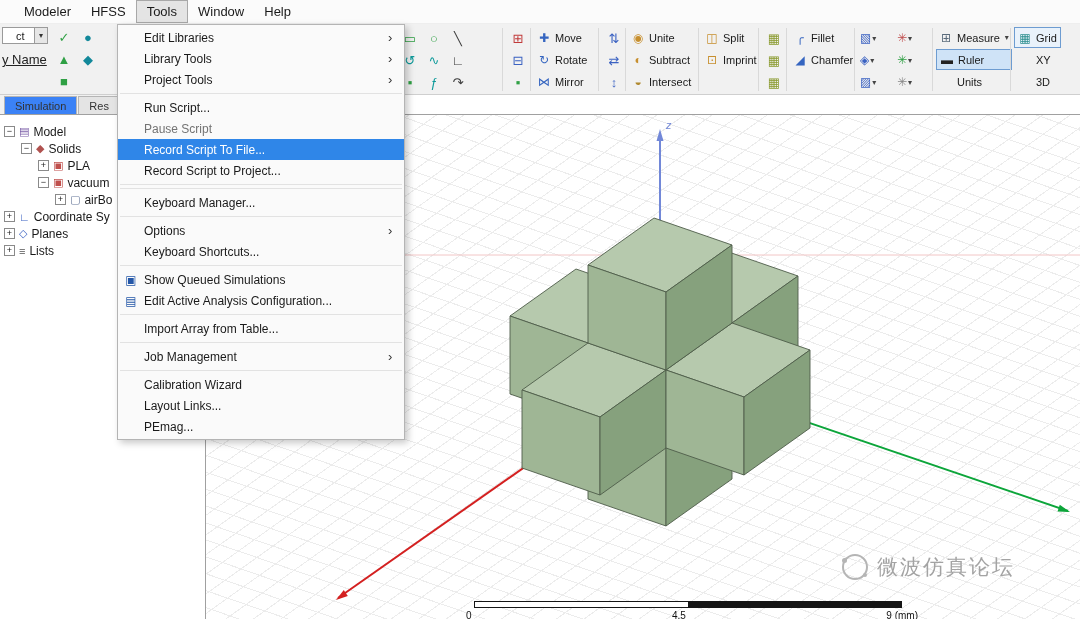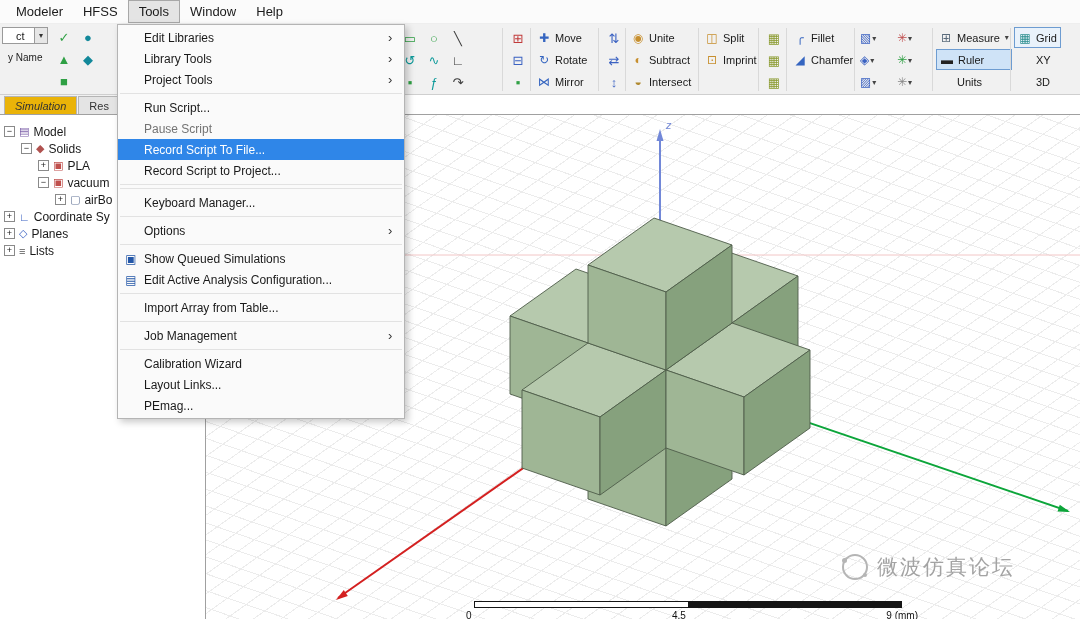--- a/index.html
+++ b/index.html
@@ -1,48 +1,48 @@
 <!DOCTYPE html>
 <html><head>
 <meta charset="utf-8">
 <style>
 *{box-sizing:border-box;margin:0;padding:0;}
 html,body{width:1080px;height:619px;}
 body{font-family:"Liberation Sans","DejaVu Sans",sans-serif;font-size:12px;color:#1a1a1a;background:#fff;overflow:hidden;}
 .app{position:relative;width:1080px;height:619px;background:#fff;overflow:hidden;}
 
 
-.menubar{position:absolute;left:0;top:0;right:0;height:24px;background:#fbfbfb;display:flex;align-items:stretch;padding-left:6px;font-size:13px;border-bottom:1px solid #eee;}
+.menubar{position:absolute;left:0;top:0;right:0;height:24px;background:#fbfbfb;display:flex;align-items:stretch;padding-left:14px;font-size:13px;border-bottom:1px solid #eee;}
 .mb-item{padding:0 10px;display:flex;align-items:center;cursor:default;}
 .mb-item.active{background:#e4e4e4;border:1px solid #a8a8a8;}
 
 
 .toolbar{position:absolute;left:0;top:24px;right:0;height:71px;background:#f1f1f1;border-bottom:1px solid #cfcfcf;}
 .tb-sep{position:absolute;top:4px;height:63px;width:1px;background:#d9d9d9;}
 .tb-group{position:absolute;top:3px;}
 .tb-btn{display:flex;align-items:center;gap:4px;height:21px;margin-bottom:1px;padding:0 3px;font-size:11px;white-space:nowrap;cursor:default;}
 .tb-ico{font-size:12px;width:14px;text-align:center;flex:0 0 14px;}
 .caret{font-size:8px;color:#444;margin-left:1px;}
 .tb-btn.pressed{background:#cfe3f7;border:1px solid #6d9cd1;}
 .tb-btn.outlined{border:1px solid #6d9cd1;background:#e9f2fb;}
 .icon-grid{display:grid;grid-auto-rows:22px;}
 .mini-ico{width:24px;display:flex;align-items:center;justify-content:center;font-size:13px;cursor:default;}
 #dropdown-icons{display:grid;grid-template-columns:repeat(2,37px);grid-auto-rows:22px;}
 .dd-cell{display:flex;align-items:center;width:36px;height:22px;padding-left:2px;cursor:default;}
 .dd-glyph{font-size:12px;}
 .combo{position:absolute;left:2px;top:3px;width:46px;height:17px;background:#fff;border:1px solid #9a9a9a;display:flex;align-items:center;font-size:11px;}
 .combo-text{flex:1;padding-left:13px;}
 .combo-caret{width:13px;height:100%;background:#e6e6e6;border-left:1px solid #9a9a9a;font-size:8px;display:flex;align-items:center;justify-content:center;color:#333;}
-.partial-text{position:absolute;left:8px;top:28px;font-size:10px;color:#222;}
+.partial-text{position:absolute;left:2px;top:28px;font-size:13px;color:#222;text-decoration:underline;}
 #left-icons{position:absolute;left:52px;top:2px;}
 
 
 .tabstrip{position:absolute;left:0;top:95px;width:206px;height:19px;background:#f1f1f1;display:flex;align-items:flex-end;padding-left:4px;gap:1px;}
 .tab{height:18px;padding:0 10px;font-size:11px;display:flex;align-items:center;background:#e4e4e4;border:1px solid #b5b5b5;border-bottom:none;color:#333;cursor:default;}
-.tab.active{background:#eab308;font-style:italic;}
+.tab.active{background:#3b82f6;}
 
 
 .tree{position:absolute;left:0;top:114px;width:206px;bottom:0;background:#fff;border-right:1px solid #a0a0a0;border-top:1px solid #a0a0a0;padding-top:8px;overflow:hidden;}
 .tree-row{display:flex;align-items:center;height:17px;gap:4px;font-size:12px;white-space:nowrap;cursor:default;}
 .expander{width:11px;height:11px;border:1px solid #8a8a8a;background:#fff;font-size:9px;line-height:9px;display:flex;align-items:center;justify-content:center;color:#222;flex:0 0 11px;}
 .tree-ico{font-size:11px;}
 
 
 .viewport{position:absolute;left:206px;top:114px;right:0;bottom:0;background:#fff;border-top:1px solid #a0a0a0;overflow:hidden;}
 .grid-layer{position:absolute;left:-45%;top:-90%;width:240%;height:320%;background:repeating-linear-gradient(to bottom,#ececec 0 1px,transparent 1px 16px);pointer-events:none;}
@@ -395,20 +395,25 @@
         <span class="mi-icon"></span>
         <span class="mi-label">Keyboard Manager...</span>
         <span class="mi-arrow"></span>
       </div>
       <div class="menu-sep"></div>
       <div class="menu-item">
         <span class="mi-icon"></span>
         <span class="mi-label">Options</span>
         <span class="mi-arrow">›</span>
       </div>
+      <div class="menu-item">
+        <span class="mi-icon"></span>
+        <span class="mi-label">Keyboard Shortcuts...</span>
+        <span class="mi-arrow"></span>
+      </div>
       <div class="menu-sep"></div>
       <div class="menu-item">
         <span class="mi-icon">▣</span>
         <span class="mi-label">Show Queued Simulations</span>
         <span class="mi-arrow"></span>
       </div>
       <div class="menu-item">
         <span class="mi-icon">▤</span>
         <span class="mi-label">Edit Active Analysis Configuration...</span>
         <span class="mi-arrow"></span>

